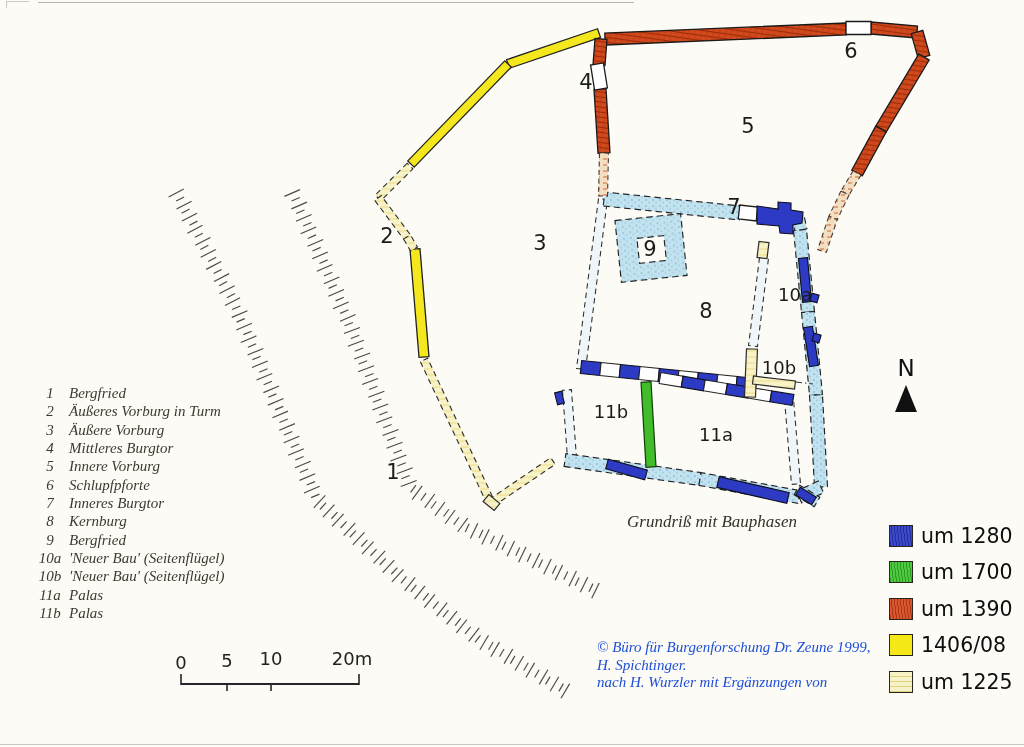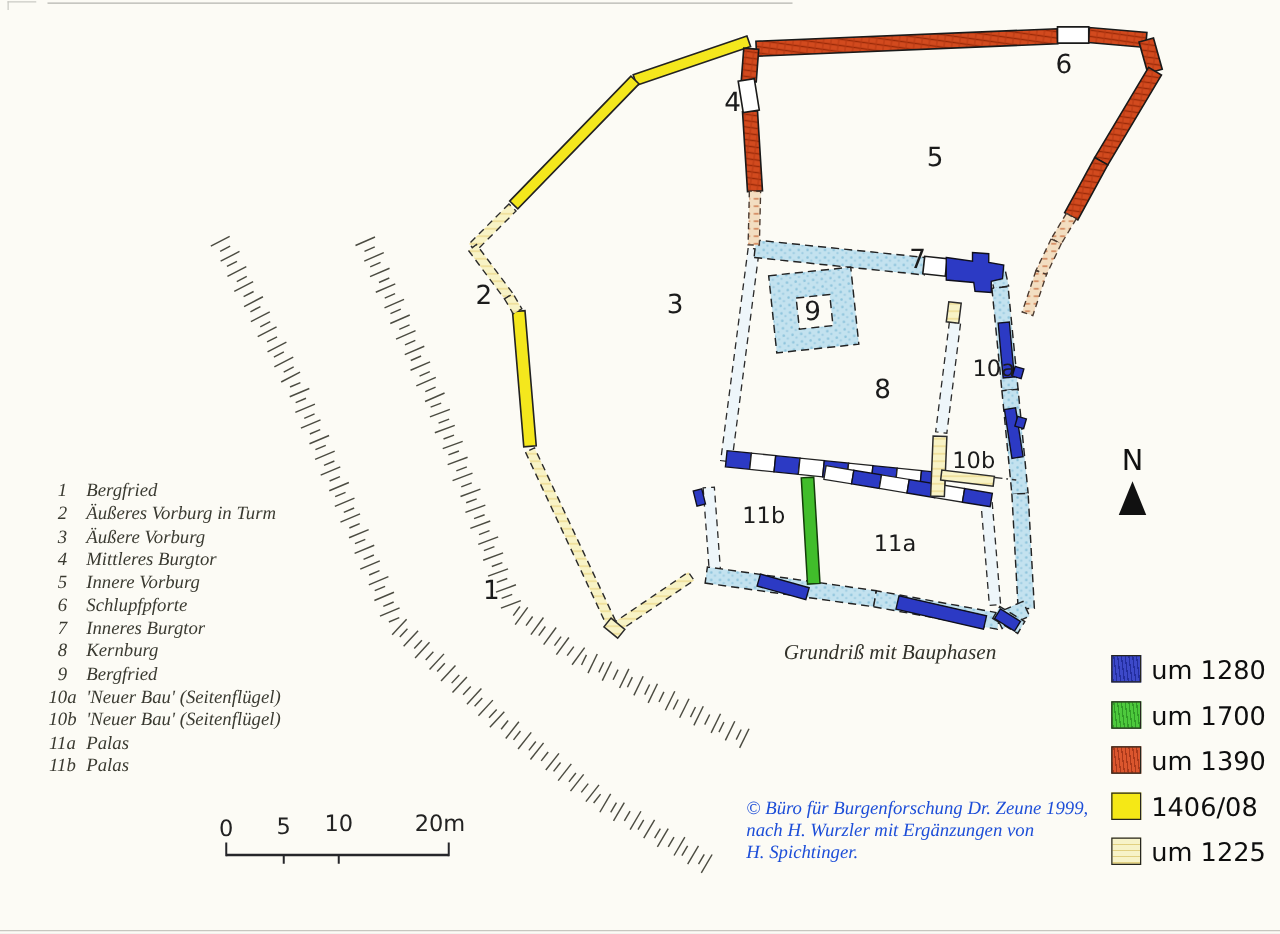--- a/index.html
+++ b/index.html
@@ -13,21 +13,21 @@
   .key{position:absolute;left:34px;top:385px;color:#3a3a31;}
   .key-row{display:flex;height:18.35px;align-items:baseline;}
   .key-num{display:inline-block;width:32px;text-align:center;font:italic 15px "Liberation Serif",serif;}
   .key-name{margin-left:3px;font:italic 15px "Liberation Serif",serif;white-space:nowrap;}
   
   .caption{position:absolute;left:627px;top:512px;font:italic 17px "Liberation Serif",serif;color:#32322a;}
   .credit{position:absolute;left:597px;top:639px;color:#1d4ed8;}
   .credit div{font:italic 15px "Liberation Serif",serif;line-height:17.6px;white-space:nowrap;}
   
   .phases{position:absolute;left:889px;top:524px;}
-  .phase-row{display:flex;align-items:flex-start;height:23px;margin-bottom:13.5px;}
+  .phase-row{display:flex;align-items:center;height:23px;margin-bottom:13.5px;}
   .swatch{width:24px;height:22px;border:1.4px solid #26261f;box-sizing:border-box;margin-right:8px;flex:none;}
   .tex-scribble{background-image:repeating-linear-gradient(83deg,rgba(0,0,20,.22) 0 1px,rgba(255,255,255,.08) 1px 3px);}
   .tex-lines{background-image:repeating-linear-gradient(0deg,rgba(214,190,90,.65) 0 1px,transparent 1px 5px);}
   .phase-label{font:20.5px "DejaVu Sans",sans-serif;color:#0e0e0e;white-space:nowrap;}
   
   #plan-svg{position:absolute;left:0;top:0;}
   .hach{stroke:#4b4b41;stroke-width:1.15;}
   .wall-yellow{fill:#f4e71d;stroke:#222;stroke-width:1.3;}
   .wall-red{fill:url(#redTex);stroke:#1a1a1a;stroke-width:1.3;}
   .wall-rp{fill:url(#rpTex);stroke:#4a3a30;stroke-width:1.1;stroke-dasharray:5 3.5;}
@@ -418,22 +418,22 @@
       <text class="scale-num" x="227" y="667">5</text>
       <text class="scale-num" x="271" y="665">10</text>
       <text class="scale-num" x="352" y="665">20m</text>
     </g>
   </svg>
 
   <div class="caption">Grundriß mit Bauphasen</div>
 
   <div class="credit">
     <div>© Büro für Burgenforschung Dr. Zeune 1999,</div>
+    <div>H. Spichtinger.</div>
     <div>nach H. Wurzler mit Ergänzungen von</div>
-    <div>H. Spichtinger.</div>
   </div>
 
   <div class="phases">
     <div class="phase-row">
       <div class="swatch tex-scribble" style="background-color: rgb(44, 58, 196);"></div>
       <span class="phase-label">um 1280</span>
     </div>
     <div class="phase-row">
       <div class="swatch tex-scribble" style="background-color: rgb(62, 197, 44);"></div>
       <span class="phase-label">um 1700</span>

